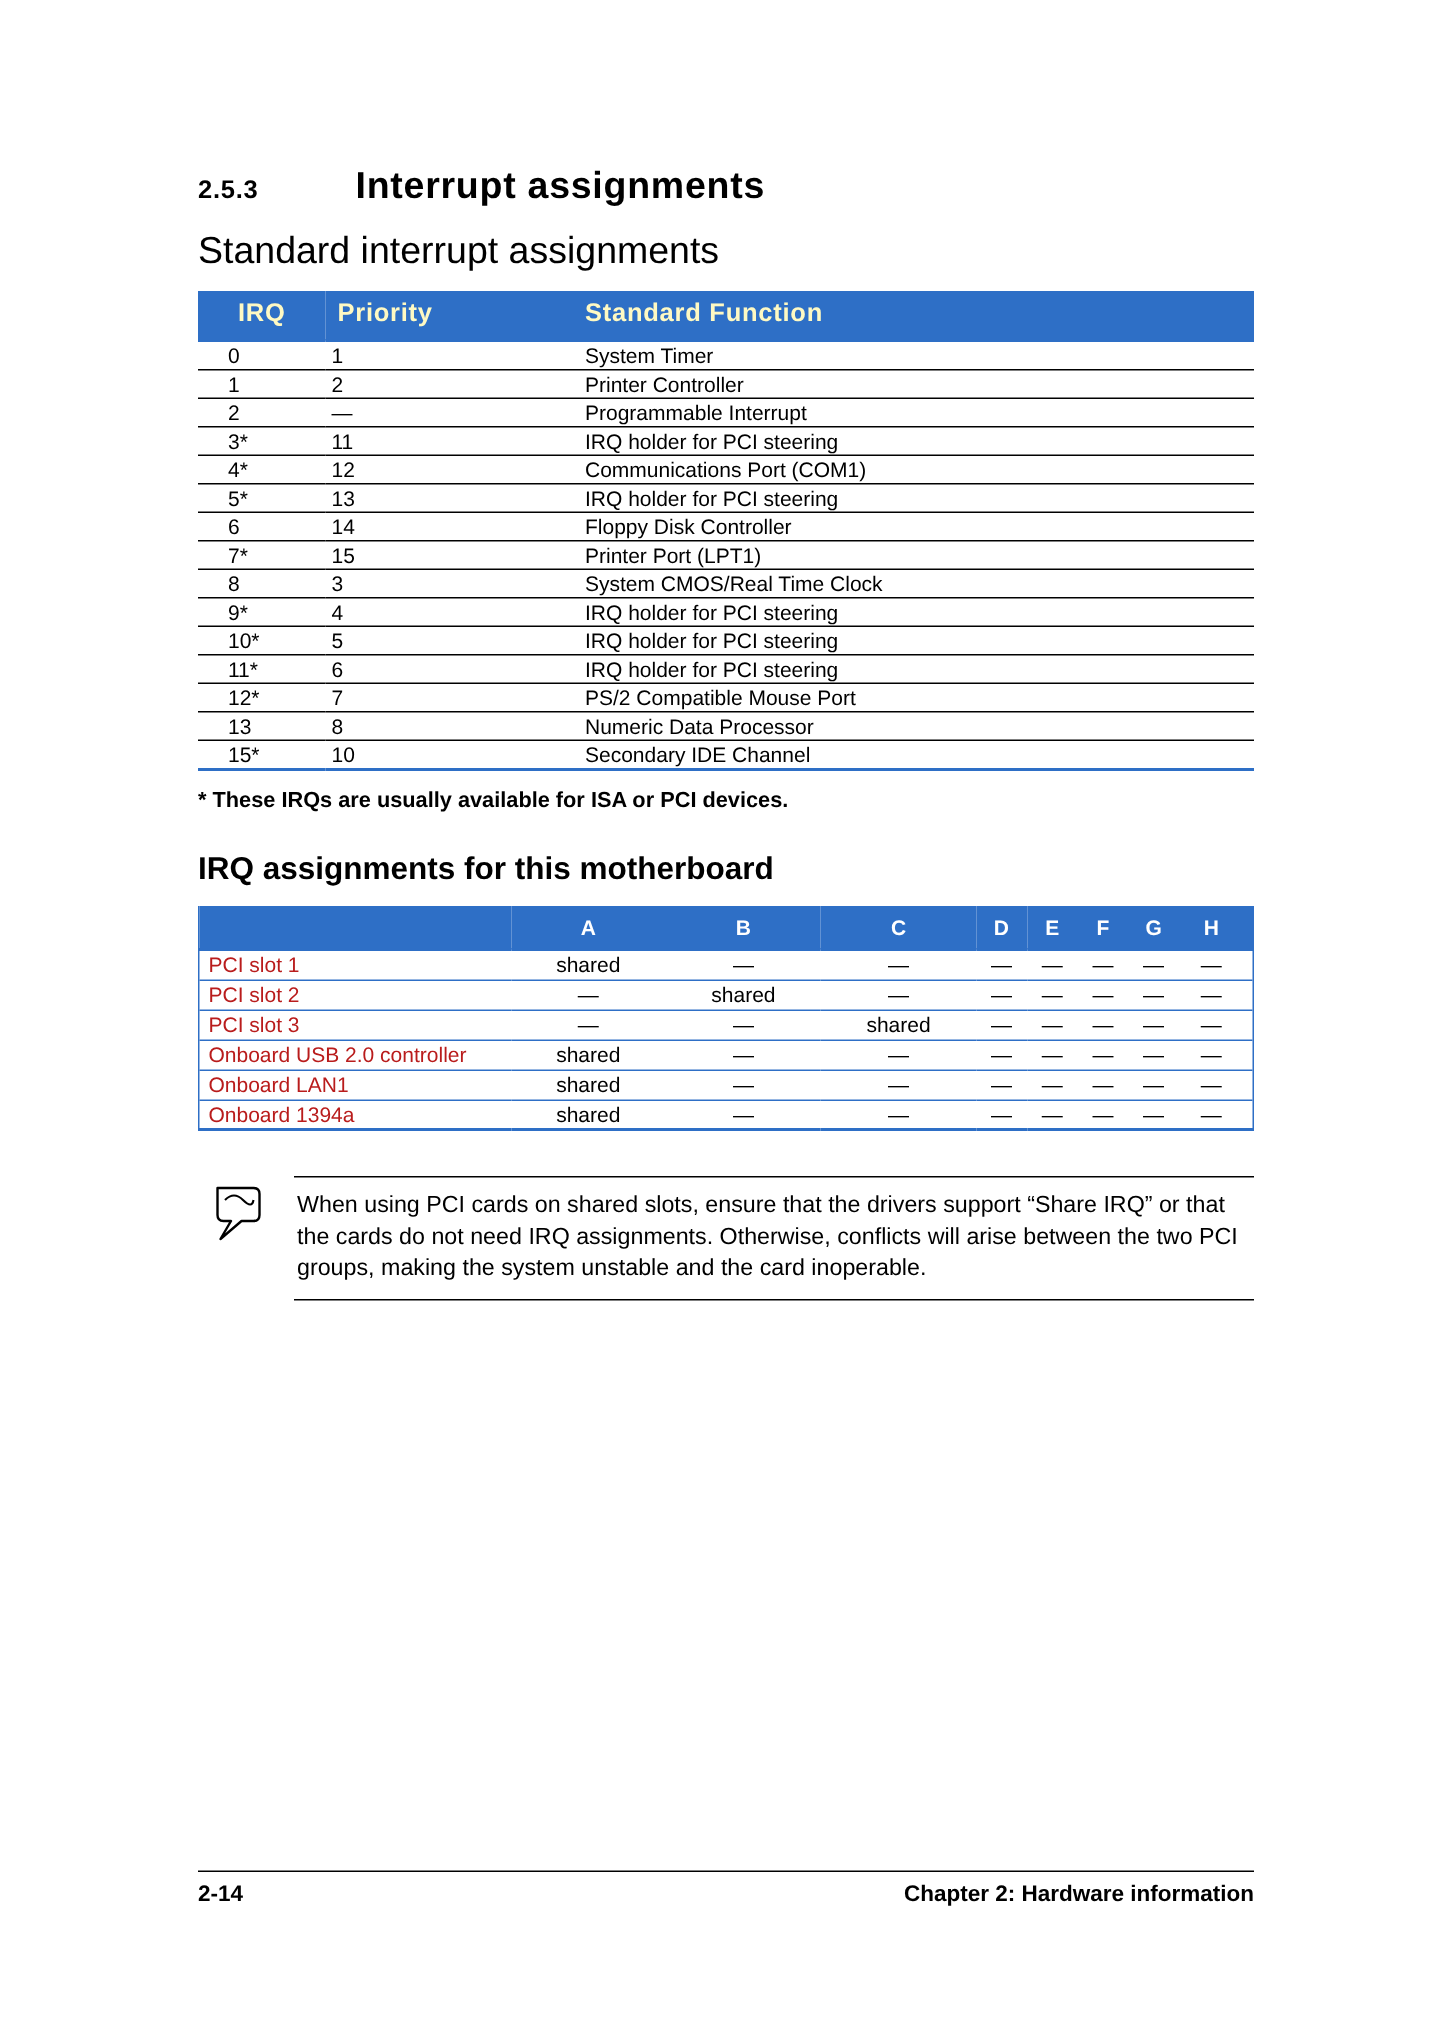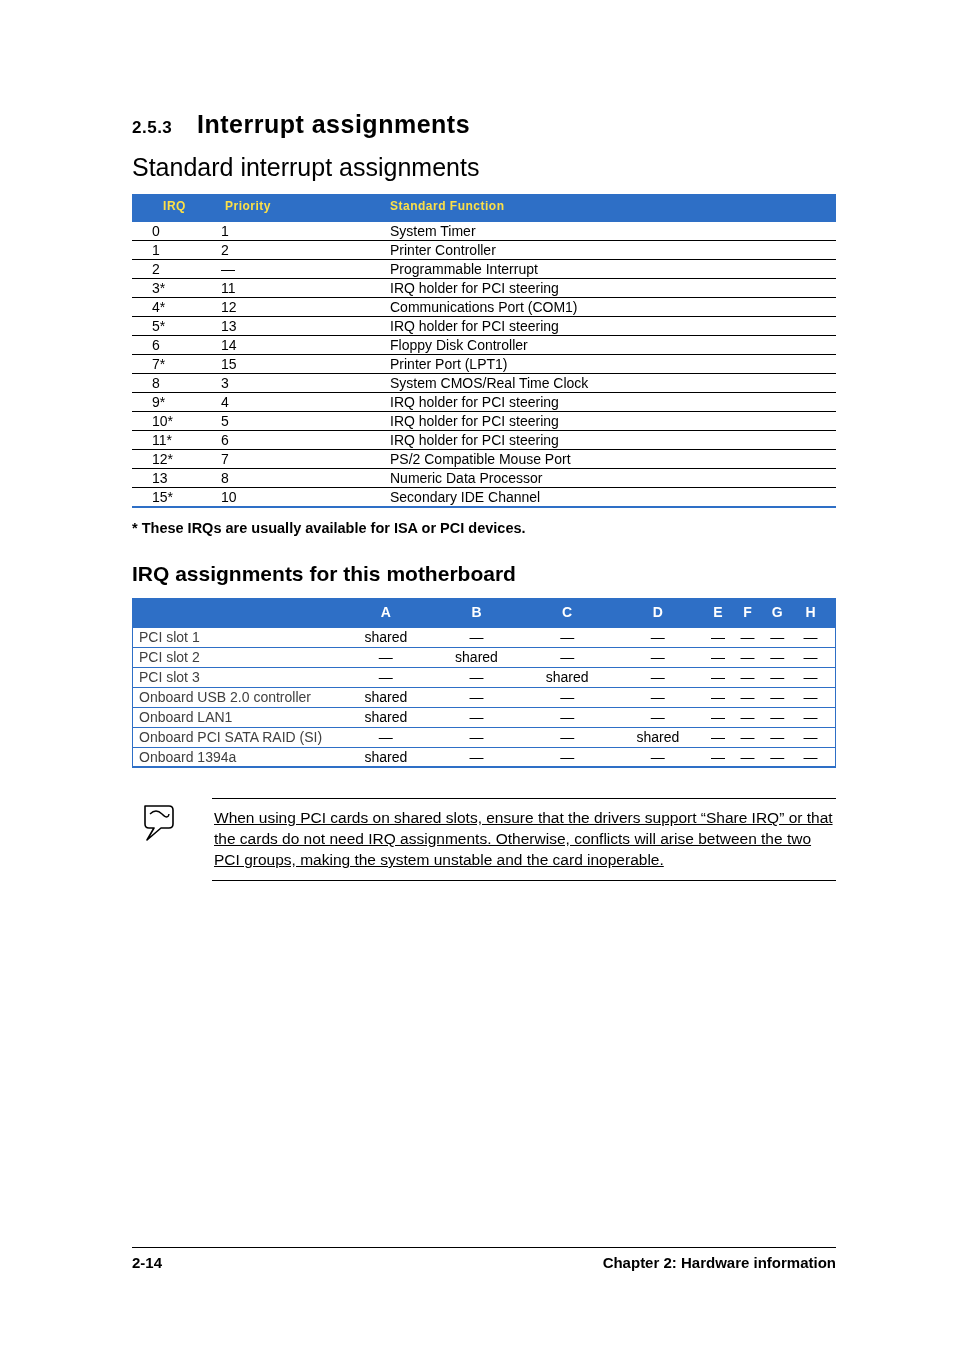--- a/index.html
+++ b/index.html
@@ -6,34 +6,34 @@
   body {
     width: 954px;
     height: 1351px;
     background: #fff;
     font-family: "Helvetica Neue", Helvetica, Arial, sans-serif;
     color: #000;
     position: relative;
     padding: 110px 118px 0 132px;
   }
   .sec-num { font-size: 17px; font-weight: 700; letter-spacing: 0.5px; display: inline-block; margin-right: 18px; }
-  .sec-title { font-size: 25px; font-weight: 700; letter-spacing: 0.5px; }
+  .sec-title { font-size: 25px; font-weight: 700; letter-spacing: 0.5px; margin-left: 40px; }
   h2.section { margin-bottom: 14px; }
   h3.subhead { font-size: 25px; font-weight: 400; margin: 6px 0 12px 0; }
   h3.subhead2 { font-size: 21px; font-weight: 700; margin: 26px 0 12px 0; }
 
   
   table.irq { border-collapse: collapse; width: 100%; }
   table.irq thead th {
     background: #2e6fc6;
-    color: #fde047;
+    color: #fef9c3;
     font-weight: 700;
     text-align: left;
     padding: 5px 8px 7px 8px;
-    font-size: 12px;
+    font-size: 17px;
     letter-spacing: 0.5px;
     border-bottom: 2px solid #2e6fc6;
   }
   table.irq thead th.c-irq { width: 85px; text-align: center; }
   table.irq thead th.c-prio { width: 165px; }
   table.irq tbody td {
     font-size: 14px;
     padding: 0 8px;
     line-height: 18px;
     height: 19px;
@@ -61,26 +61,26 @@
   table.grid thead th.name { width: 208px; }
   table.grid tbody td {
     font-size: 14px;
     text-align: center;
     border-top: 1px solid #2e6fc6;
     height: 20px;
     line-height: 18px;
     vertical-align: middle;
   }
   table.grid tbody tr:last-child td { border-bottom: 2px solid #2e6fc6; }
-  table.grid td.name { text-align: left; color: #404040; padding-left: 6px; border-left: 1px solid #2e6fc6; }
+  table.grid td.name { text-align: left; color: #b91c1c; padding-left: 6px; border-left: 1px solid #2e6fc6; }
   table.grid thead th.name { border-left: 1px solid #2e6fc6; }
   table.grid td:last-child, table.grid th:last-child { border-right: 1px solid #2e6fc6; padding-right: 6px; }
 
   
-  .note-wrap { margin-top: 30px; display: flex; gap: 20px; text-decoration: underline; }
+  .note-wrap { margin-top: 30px; display: flex; gap: 4px; }
   .note-icon { width: 60px; flex: 0 0 60px; display: flex; align-items: flex-start; justify-content: center; padding-top: 4px; }
   .note-body { flex: 1; border-top: 1px solid #000; border-bottom: 1px solid #000; padding: 8px 2px 10px 2px; font-size: 15.5px; line-height: 21px; }
 
   
   .footer {
     position: absolute;
     left: 132px; right: 118px;
     bottom: 80px;
     border-top: 1px solid #000;
     padding-top: 6px;
@@ -255,31 +255,20 @@
         <td>shared</td>
         <td>—</td>
         <td>—</td>
         <td>—</td>
         <td>—</td>
         <td>—</td>
         <td>—</td>
         <td>—</td>
       </tr>
       <tr>
-        <td class="name">Onboard PCI SATA RAID (SI)</td>
-        <td>—</td>
-        <td>—</td>
-        <td>—</td>
-        <td>shared</td>
-        <td>—</td>
-        <td>—</td>
-        <td>—</td>
-        <td>—</td>
-      </tr>
-      <tr>
         <td class="name">Onboard 1394a</td>
         <td>shared</td>
         <td>—</td>
         <td>—</td>
         <td>—</td>
         <td>—</td>
         <td>—</td>
         <td>—</td>
         <td>—</td>
       </tr>

